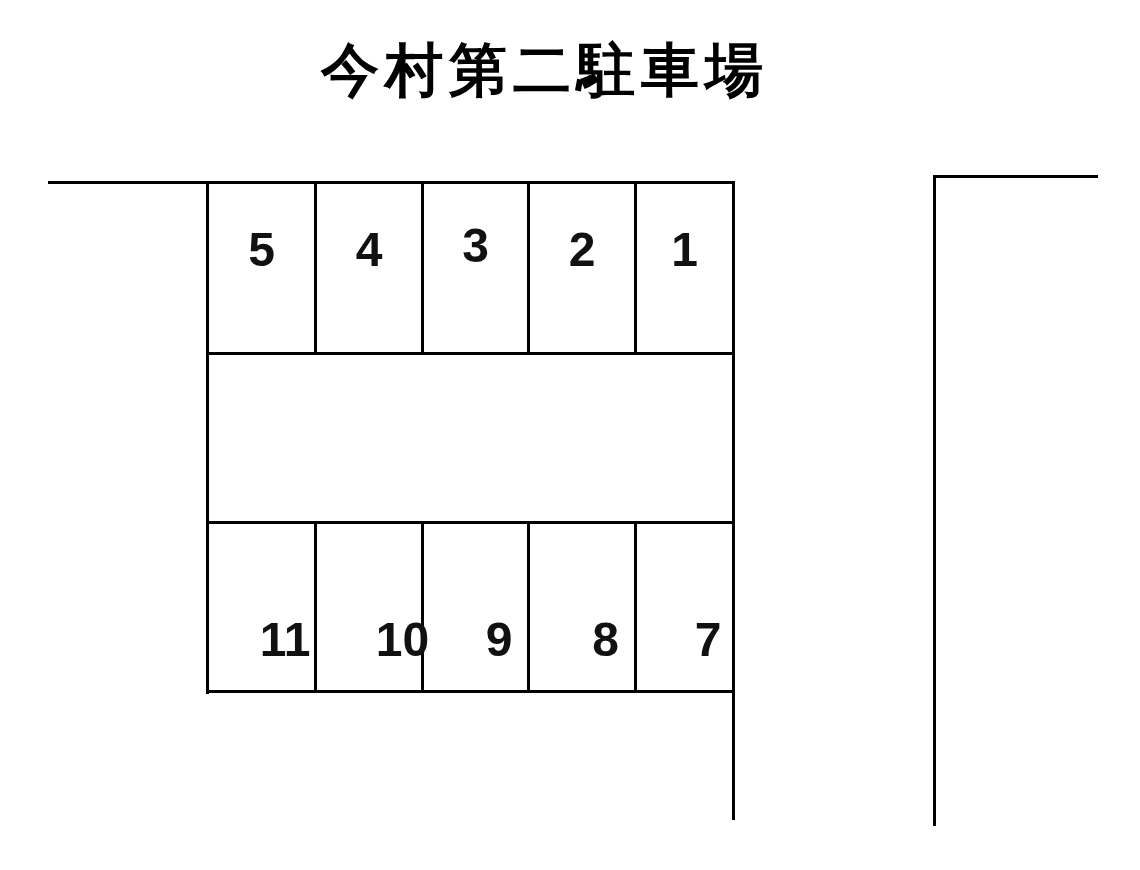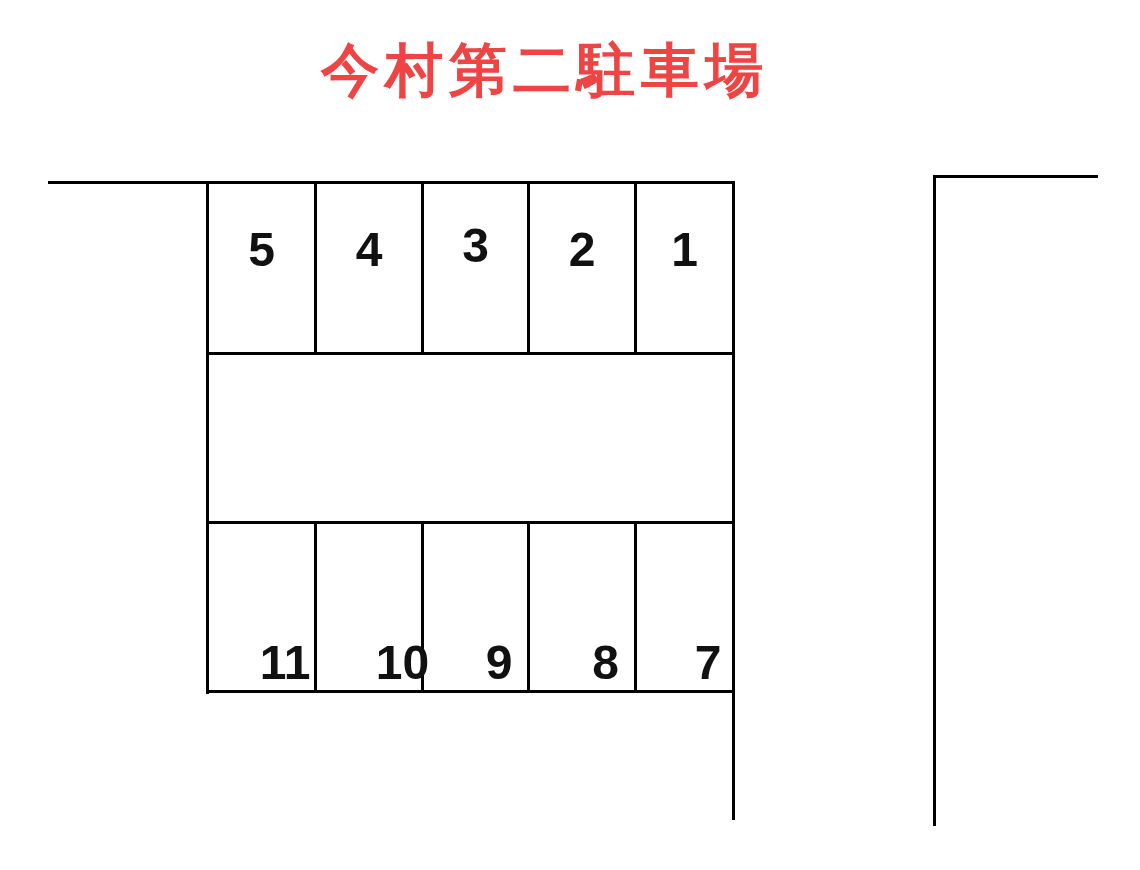--- a/index.html
+++ b/index.html
@@ -1,21 +1,21 @@
 <!DOCTYPE html>
 <html><head>
 <meta charset="utf-8">
 <style>
   html, body { margin: 0; padding: 0; background: #ffffff; }
   body { width: 1140px; height: 870px; position: relative; overflow: hidden; font-family: "DejaVu Sans", sans-serif; }
-  .title { position: absolute; left: 0; top: 30px; width: 1090px; text-align: center; font-size: 58px; font-weight: bold; letter-spacing: 6px; color: #ef4444; line-height: 80px; }
+  .title { position: absolute; left: 0; top: 30px; width: 1090px; text-align: center; font-size: 58px; font-weight: bold; letter-spacing: 6px; color: #000000; line-height: 80px; }
   .line { position: absolute; background: #000; }
   .stall { position: absolute; display: flex; justify-content: center; font-family: "Liberation Sans", sans-serif; font-weight: bold; font-size: 48px; color: #111; }
   .stall.top { align-items: flex-start; padding-top: 38px; box-sizing: border-box; }
-  .stall.bottom { align-items: flex-end; padding-top: 64px; box-sizing: border-box; padding-left: 47px; }
+  .stall.bottom { align-items: center; padding-top: 64px; box-sizing: border-box; padding-left: 47px; }
 </style>
 </head>
 <body>
 
 <div class="title">今村第二駐車場</div>
 
 <div>
 
   <div class="line" style="left:48px; top:181px; width:687px; height:3px;"></div>
 

